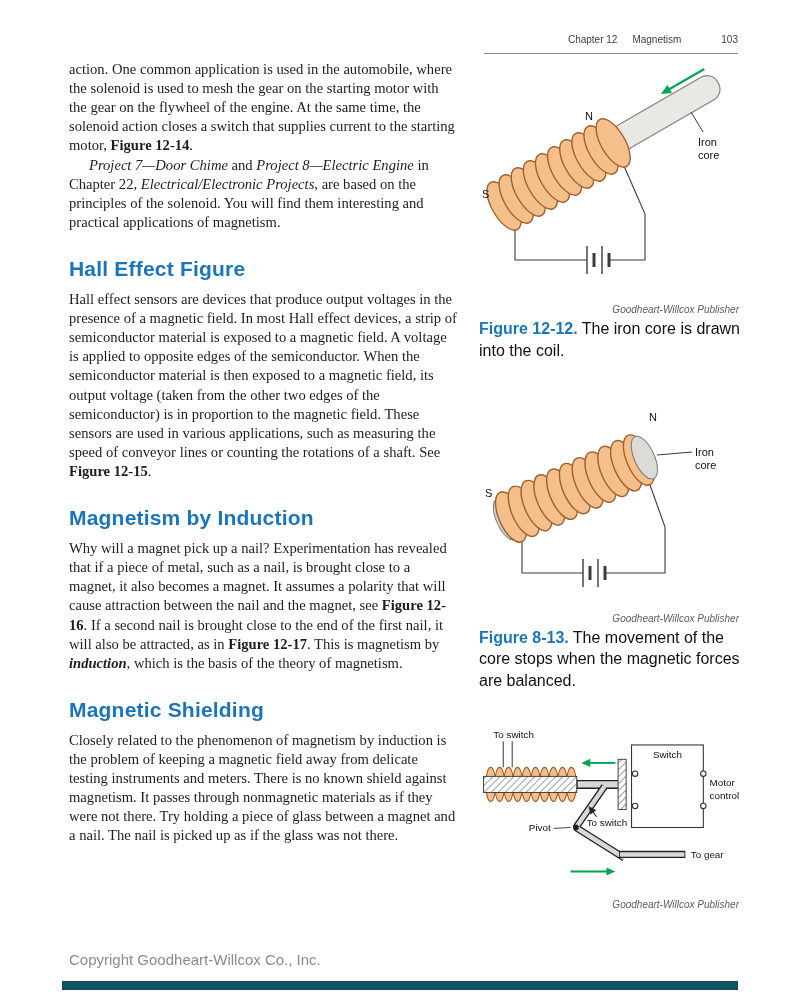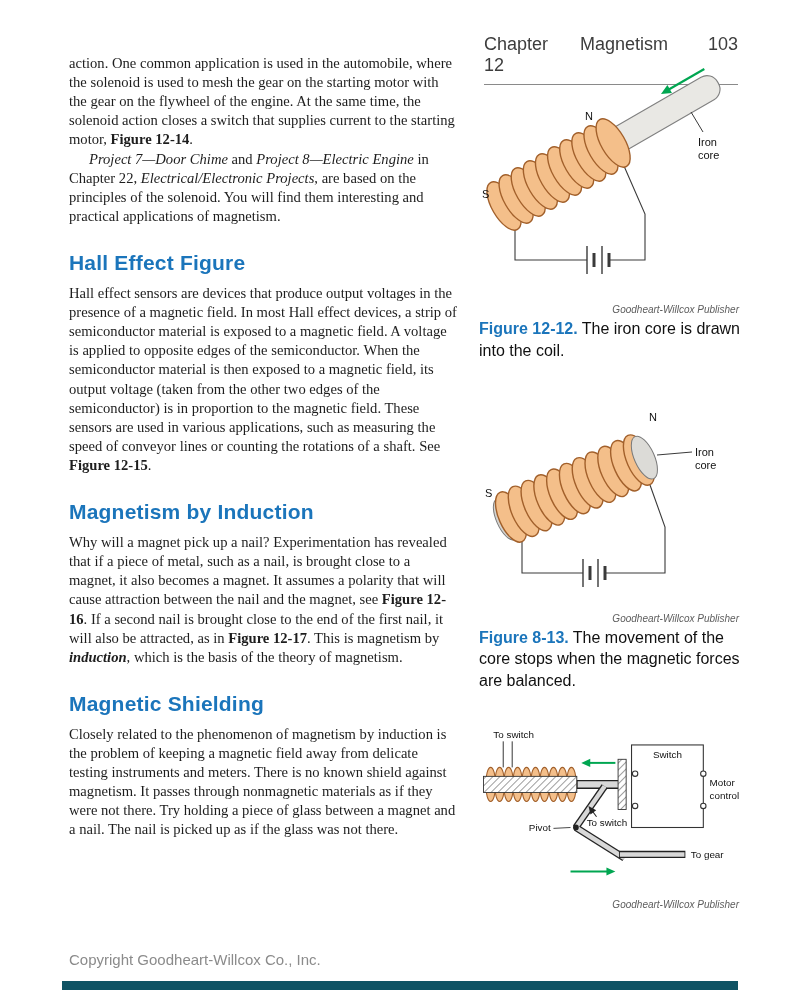--- a/index.html
+++ b/index.html
@@ -4,26 +4,26 @@
 <style>
   * { box-sizing: border-box; margin: 0; padding: 0; }
   html, body { background: #ffffff; }
   .page { position: relative; width: 800px; height: 999px; background: #ffffff; overflow: hidden;
           font-family: "Liberation Serif", serif; }
 
   
   .running-head { position: absolute; left: 484px; top: 34px; width: 254px;
     display: flex; justify-content: flex-end; align-items: baseline;
     padding-bottom: 8px; border-bottom: 1px solid #8a8a8a;
-    font-family: "Liberation Sans", sans-serif; font-size: 18px; color: #3d3d3d; }
-  .running-head .rh-title { margin-left: 30px; }
+    font-family: "Liberation Sans", sans-serif; font-size: 10px; color: #3d3d3d; }
+  .running-head .rh-title { margin-left: 15px; }
   .running-head .rh-page { margin-left: 40px; }
 
   
-  .text-col { position: absolute; left: 69px; top: 54px; width: 389px; }
+  .text-col { position: absolute; left: 69px; top: 60px; width: 389px; }
   .text-col p.body { font-size: 14.6px; line-height: 1.31; color: #1d1d1d; }
   .text-col p.indent { text-indent: 20px; }
   .b { font-weight: bold; } .i { font-style: italic; } .bi { font-weight: bold; font-style: italic; }
   h2.section-heading { font-family: "Liberation Sans", sans-serif; font-size: 21px; font-weight: 700;
     color: #1b75bb; margin: 25px 0 9px; letter-spacing: 0.2px; }
 
   
   .figure-col { position: absolute; left: 479px; top: 64px; width: 262px;
     font-family: "Liberation Sans", sans-serif; }
   figure.fig { margin: 0; }

